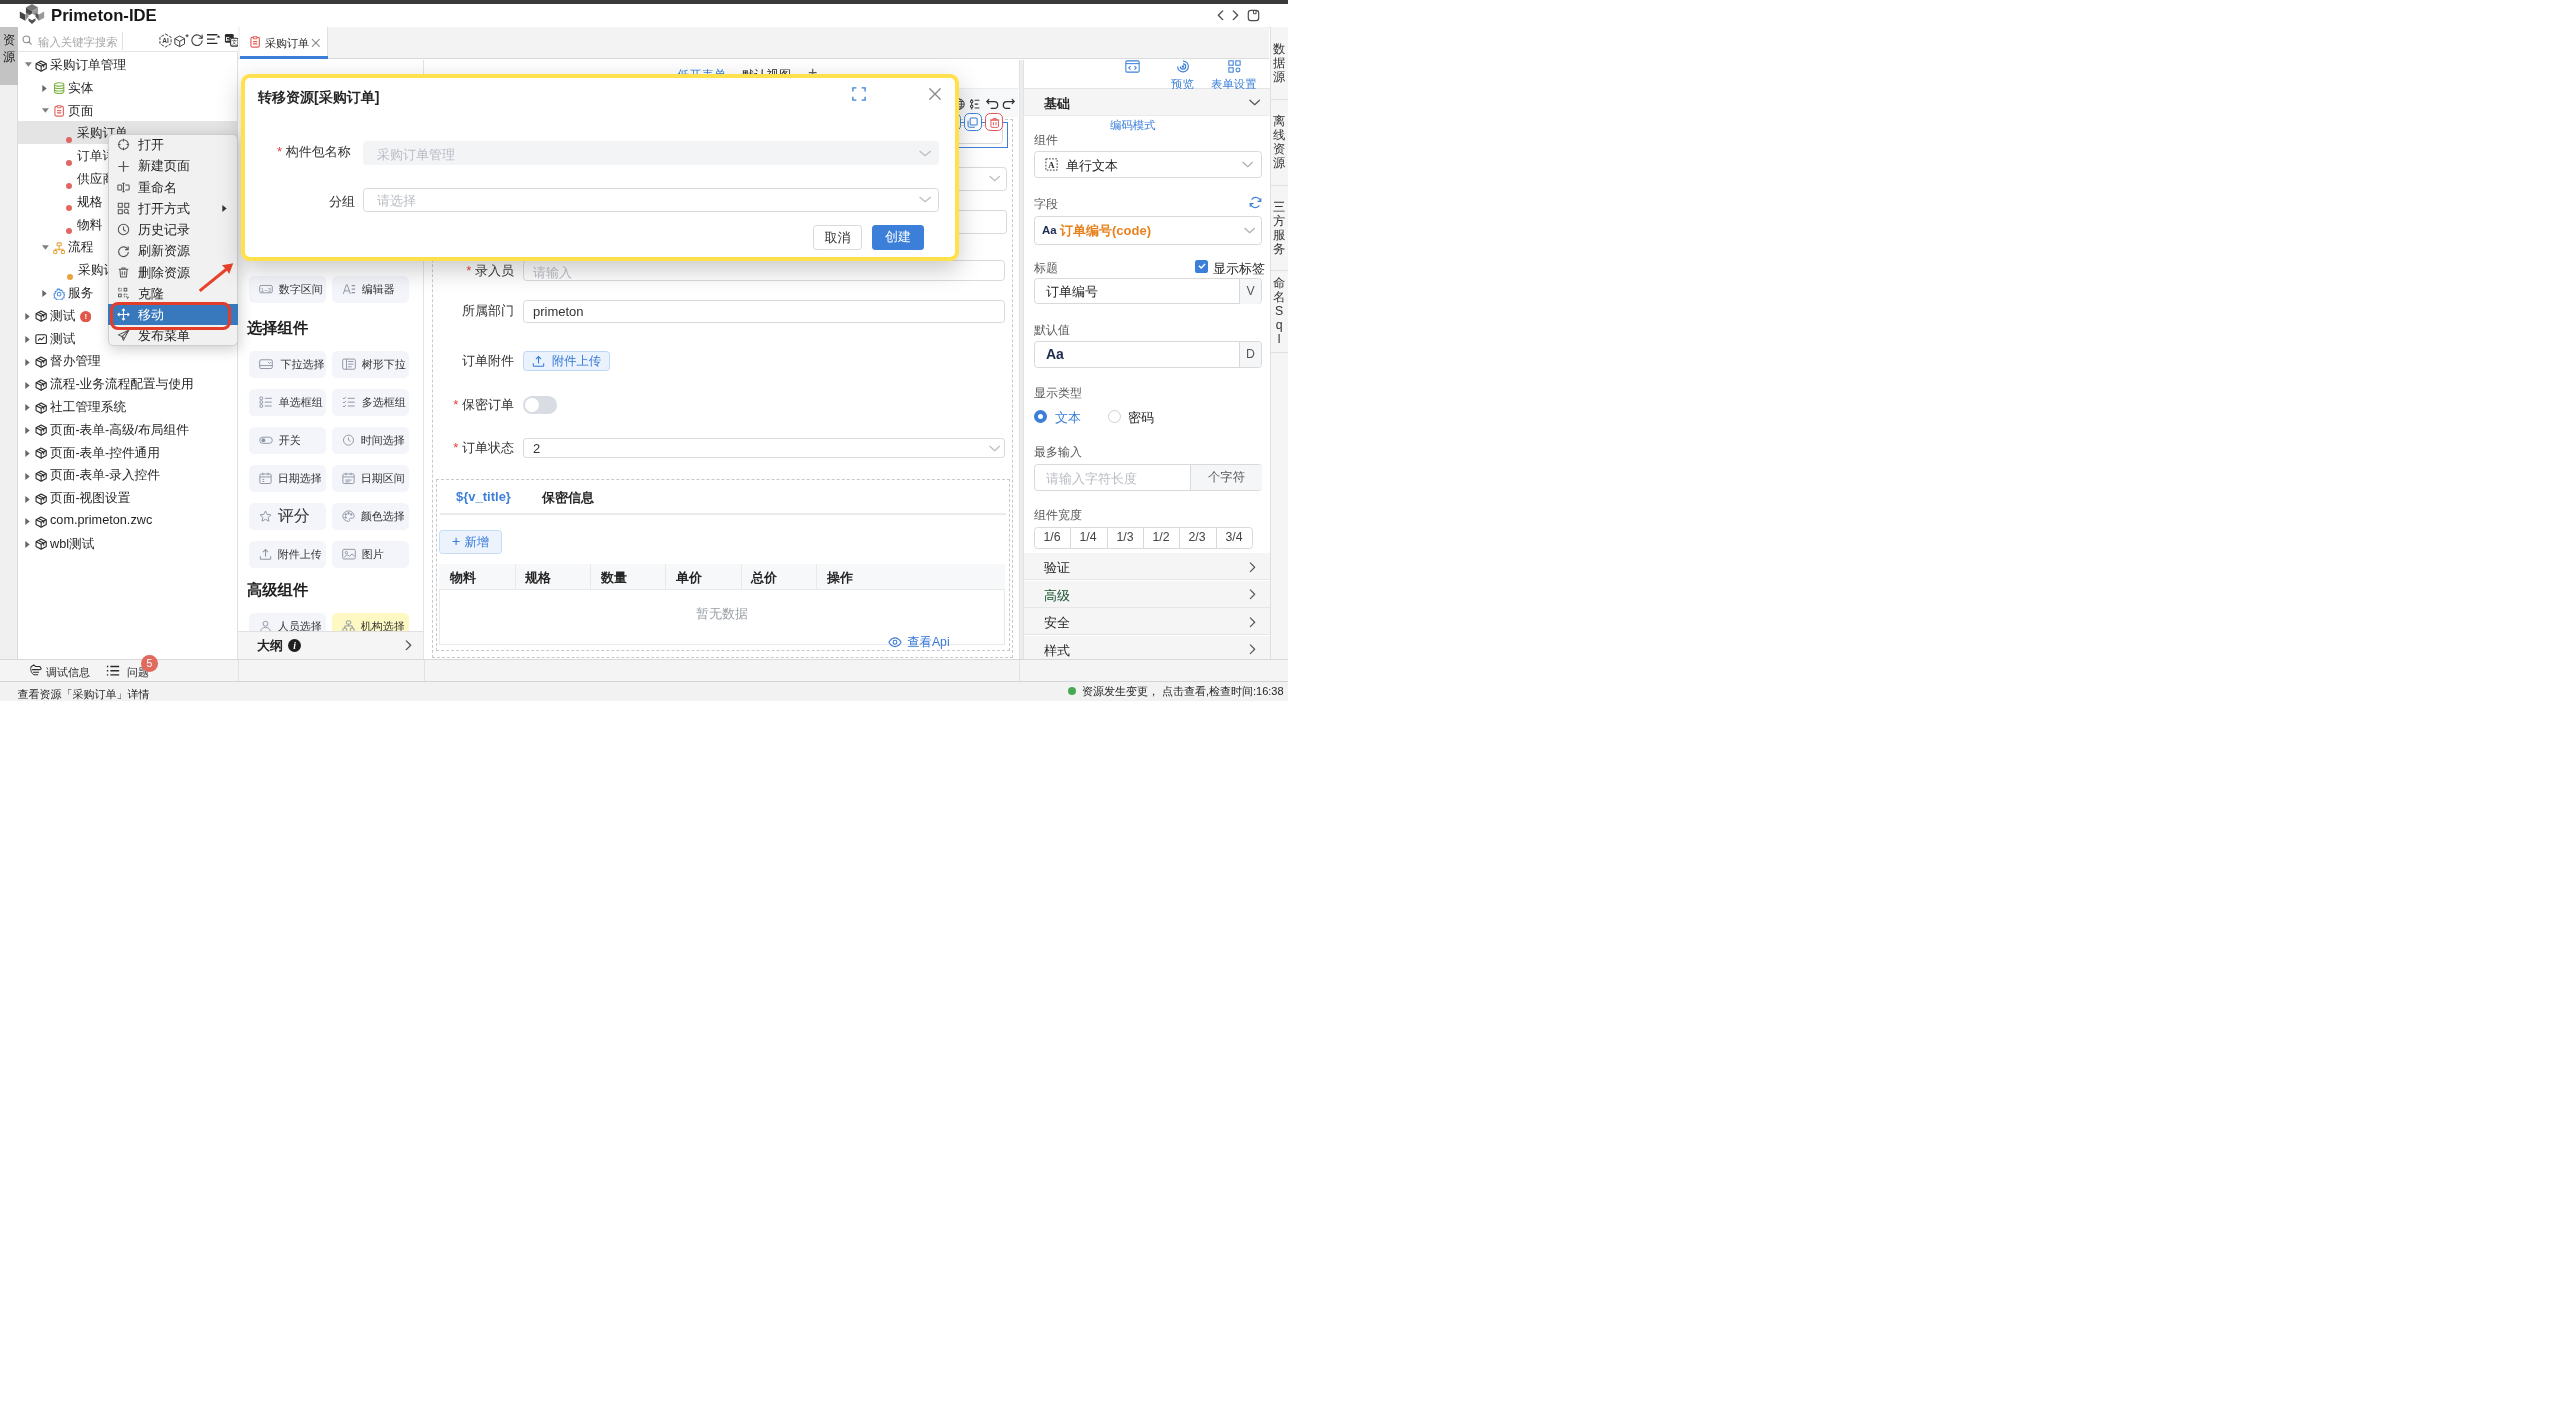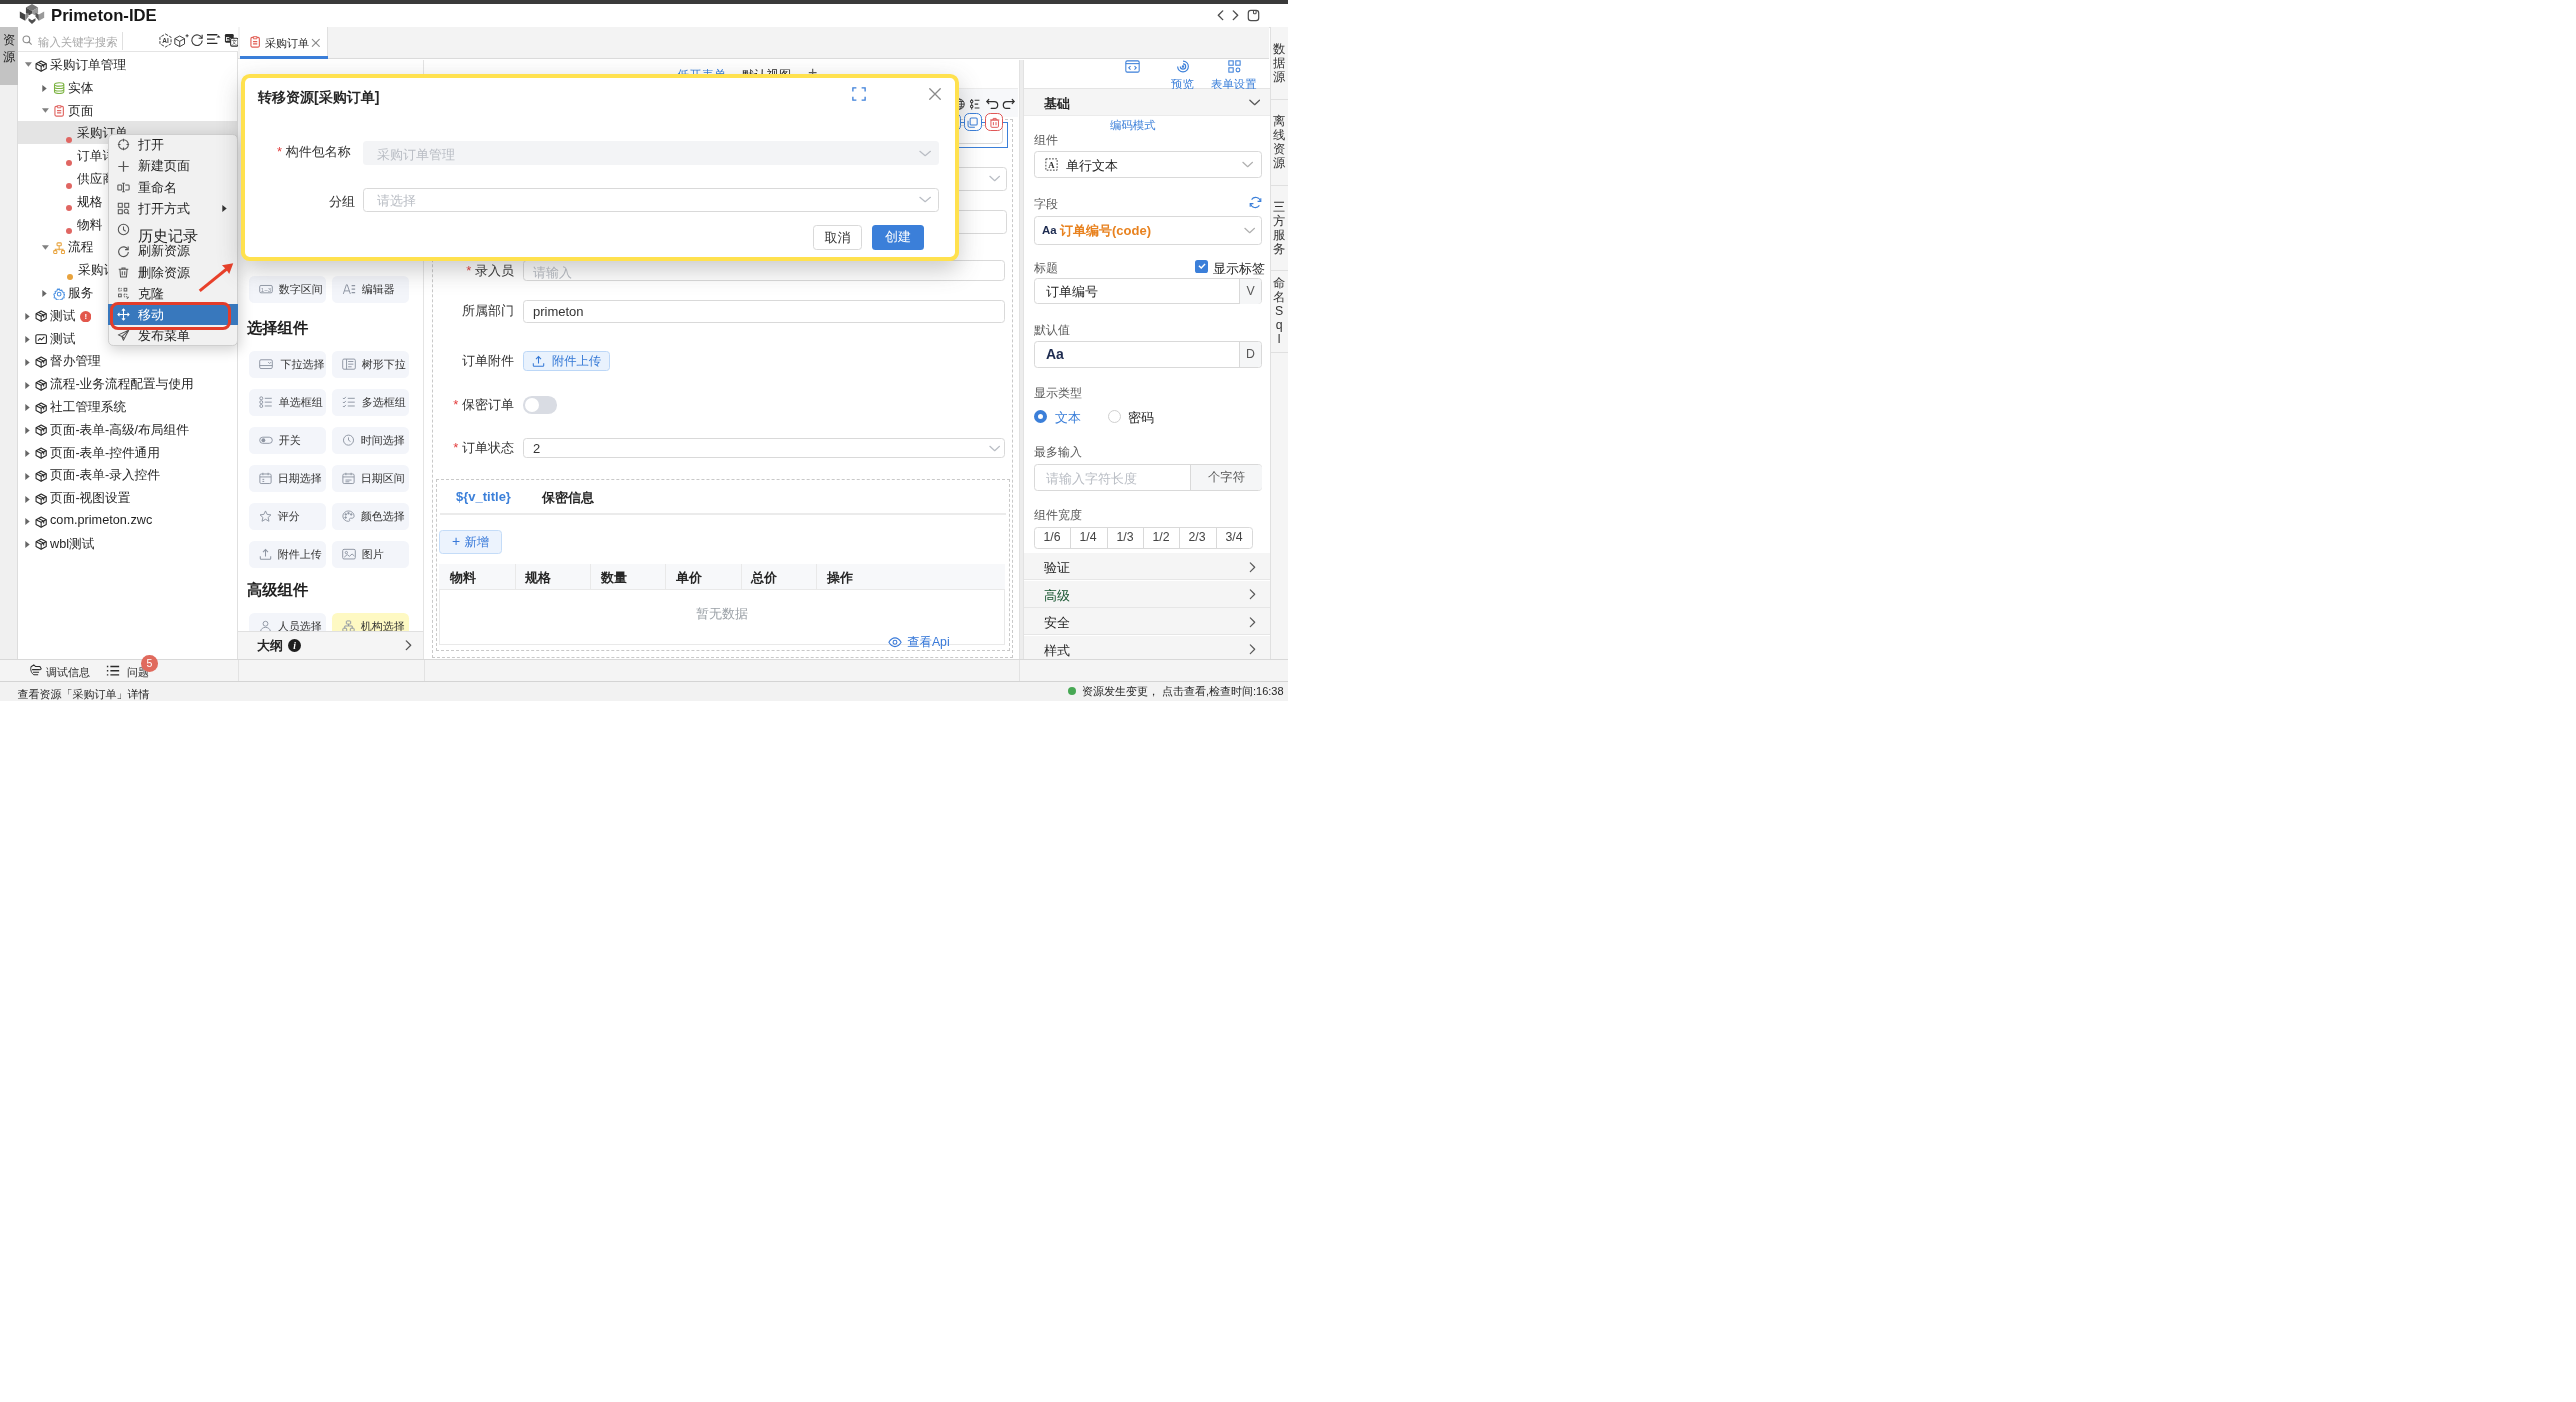--- a/index.html
+++ b/index.html
@@ -463,21 +463,21 @@
           <path d="M1 5.6h13M4.5 0.8v2.8M10.5 0.8v2.8"></path>
           <path d="M4 9.2h7M4 11.2h4.5"></path>
         </g>
       </svg>
       <span style="font-size:11px;color:#333;white-space:nowrap;">日期区间</span>
     </div>
 <div class="abs flex" style="left:249px;top:503px;width:77px;height:27px;background:#f3f5fa;border-radius:5.3px;padding-left:9.6px;box-sizing:border-box;gap:6.1px;">
       <svg width="13" height="12.3" viewBox="0 0 15 14" style="">
         <path d="M7.5 1l1.9 4 4.4.5-3.3 3 1 4.4-4-2.3-4 2.3 1-4.4-3.3-3 4.4-.5z" fill="none" stroke="#8f96a3" stroke-width="1.1" stroke-linejoin="round"></path>
       </svg>
-      <span style="font-size:11px;color:#333;white-space:nowrap;">评分</span>
+      <span style="font-size:16px;color:#333;white-space:nowrap;">评分</span>
     </div>
 <div class="abs flex" style="left:332px;top:503px;width:77px;height:27px;background:#f3f5fa;border-radius:5.3px;padding-left:9.6px;box-sizing:border-box;gap:6.1px;">
       <svg width="13" height="12.3" viewBox="0 0 15 14" style="">
         <g fill="none" stroke="#8f96a3" stroke-width="1.1">
           <path d="M7.5 1a6.5 6 0 1 0 0 12c1.2 0 1.6-.8 1.2-1.6-.5-1 0-2 1.2-2h1.6c1.4 0 2.5-1 2.5-2.4C14 3.6 11.1 1 7.5 1z"></path>
           <circle cx="4.4" cy="5" r="0.9" fill="#8f96a3"></circle>
           <circle cx="7.5" cy="3.6" r="0.9" fill="#8f96a3"></circle>
           <circle cx="10.6" cy="5" r="0.9" fill="#8f96a3"></circle>
           <circle cx="4.2" cy="8.6" r="0.9" fill="#8f96a3"></circle>
         </g>
@@ -934,21 +934,21 @@
       </svg>
     </div>
 <div class="abs" style="left:117px;top:223px;z-index:30;">
       <svg width="13" height="13" viewBox="0 0 15 15" style="">
         <g fill="none" stroke="#555" stroke-width="1.2">
           <circle cx="7.5" cy="7.5" r="6"></circle>
           <path d="M7.5 4v3.8L10 9.5"></path>
         </g>
       </svg>
     </div>
-<div class="abs" style="left:138px;top:227px;font-size:15px;color:#1f1f1f;z-index:30;">历史记录</div>
+<div class="abs" style="left:138px;top:221px;font-size:13px;color:#1f1f1f;z-index:30;">历史记录</div>
 <div class="abs" style="left:117px;top:245px;z-index:30;">
       <svg width="13" height="13" viewBox="0 0 15 15" style="">
         <g fill="none" stroke="#555" stroke-width="1.3">
           <path d="M12.6 5.4A5.6 5.6 0 1 0 13.1 8"></path>
           <path d="M12.9 1.8v3.6H9.3" fill="none"></path>
         </g>
       </svg>
     </div>
 <div class="abs" style="left:138px;top:242px;font-size:13px;color:#1f1f1f;z-index:30;">刷新资源</div>
 <div class="abs" style="left:117px;top:266px;z-index:30;">

